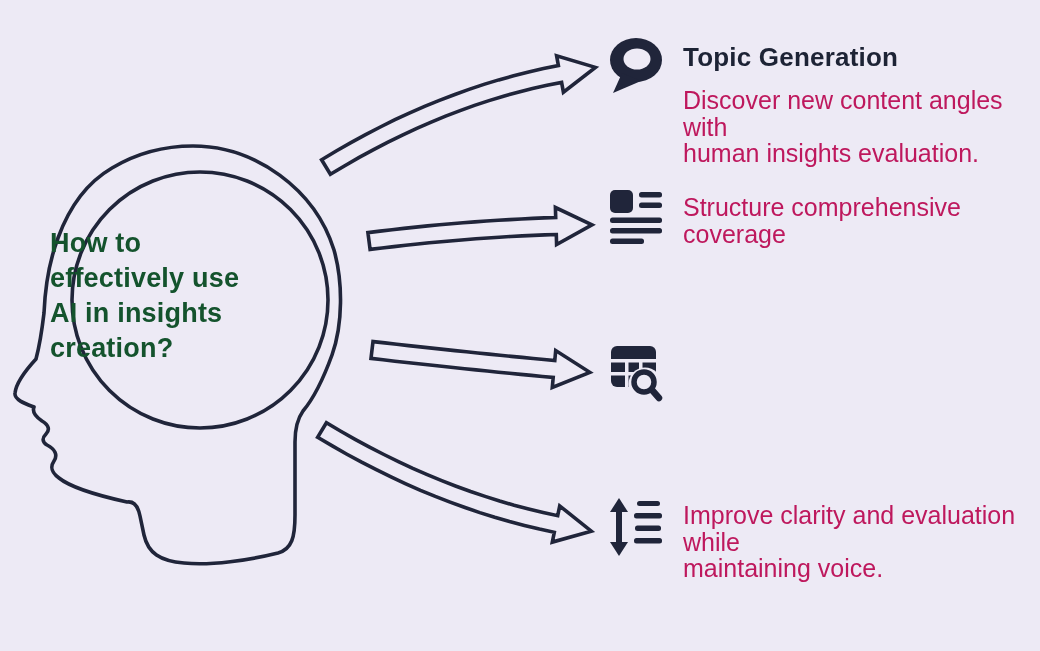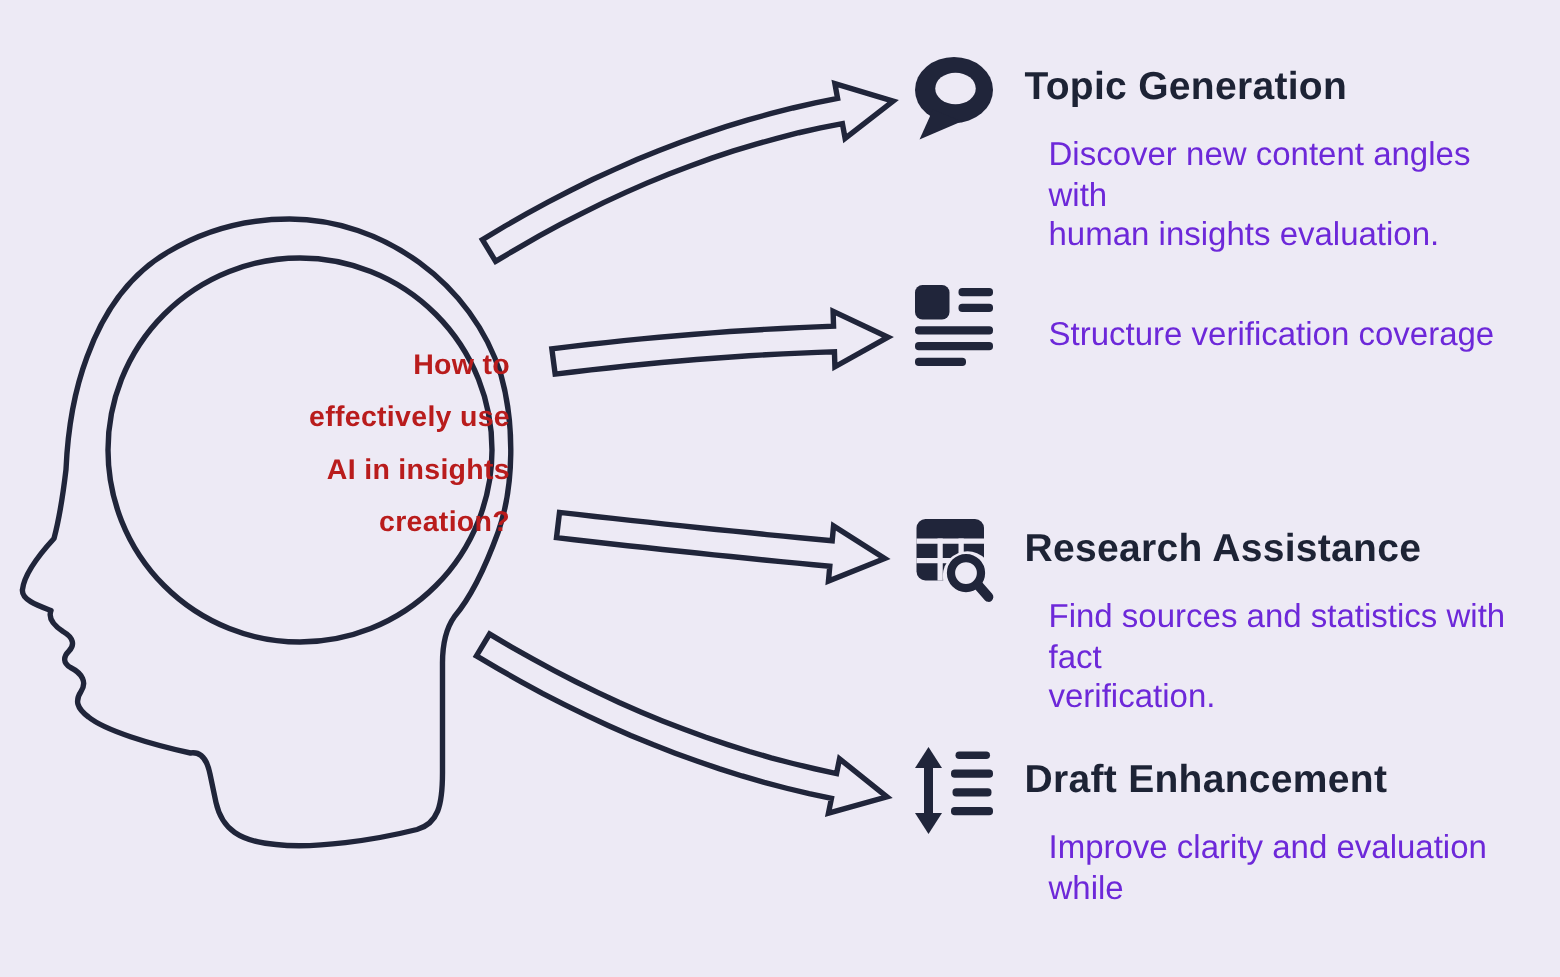--- a/index.html
+++ b/index.html
@@ -8,39 +8,39 @@
     background:#edeaf5;
     font-family:"Liberation Sans","DejaVu Sans",sans-serif;
     overflow:hidden;
     position:relative;
   }
   .stage{position:absolute;inset:0;width:1040px;height:651px;}
   svg.diagram{position:absolute;left:0;top:0;}
 
   .question{
     position:absolute;left:50px;top:226px;width:290px;
-    text-align:right;
-    font-size:19px;font-weight:700;line-height:35px;
-    color:#b91c1c;letter-spacing:.2px;
+    text-align:left;
+    font-size:27px;font-weight:700;line-height:35px;
+    color:#14532d;letter-spacing:.2px;
   }
 
   .items{position:absolute;left:0;top:0;width:1040px;height:457px;}
   .item{
     position:absolute;left:608px;width:420px;
     display:flex;align-items:flex-start;gap:19px;
   }
   .item .icon{flex:0 0 56px;width:56px;height:60px;display:block;}
   .item .txt{padding-top:5px;}
   .item h2{
     margin:0 0 13px 0;
     font-size:26px;font-weight:700;color:#1d2335;letter-spacing:.2px;
     line-height:34px;
   }
   .item p{
-    margin:16px;font-size:22px;line-height:26.5px;color:#6d28d9;
+    margin:0;font-size:25px;line-height:26.5px;color:#be185d;
   }
 </style>
 </head>
 <body>
 
 <div class="stage">
 
   <svg class="diagram" width="1040" height="651" viewBox="0 0 1040 651">
     <path d="M 193 146
          C 255 146 315 189 334 250
@@ -104,59 +104,54 @@
             <rect x="2" y="1" width="23" height="23" rx="5"></rect>
             <rect x="31" y="3" width="23" height="5.5" rx="2.5"></rect>
             <rect x="31" y="13.5" width="23" height="5.5" rx="2.5"></rect>
             <rect x="2" y="28.5" width="52" height="5.5" rx="2.5"></rect>
             <rect x="2" y="39" width="52" height="5.5" rx="2.5"></rect>
             <rect x="2" y="49.5" width="34" height="5.5" rx="2.5"></rect>
           </g>
         </svg>
       </span>
       <div class="txt">
-        <p><span>Structure verification coverage</span><br></p>
+        <p><span>Structure comprehensive coverage</span><br></p>
       </div>
     </section>
 
     <section class="item" style="top:343px">
       <span class="icon">
         <svg width="56" height="60" viewBox="0 0 56 60">
           <rect x="3" y="3" width="45" height="41" rx="6" fill="#20253a"></rect>
           <g fill="#edeaf5">
             <rect x="3" y="16" width="45" height="3.5"></rect>
             <rect x="17" y="16" width="3.5" height="28"></rect>
             <rect x="31" y="16" width="3.5" height="28"></rect>
             <rect x="3" y="29" width="45" height="3.5"></rect>
           </g>
           <circle cx="37" cy="41" r="16.5" fill="#edeaf5"></circle>
           <circle cx="36" cy="39" r="10" fill="none" stroke="#20253a" stroke-width="5.5"></circle>
           <line x1="44" y1="47" x2="51" y2="55" stroke="#20253a" stroke-width="6.5" stroke-linecap="round"></line>
         </svg>
       </span>
-      <div class="txt">
-        <h2>Research Assistance</h2>
-        <p><span>Find sources and statistics with fact</span><br><span>verification.</span></p>
-      </div>
     </section>
 
     <section class="item" style="top:497px">
       <span class="icon">
         <svg width="56" height="60" viewBox="0 0 56 60">
           <g fill="#20253a">
             <rect x="8" y="12" width="6" height="36"></rect>
             <polygon points="11,1 2,15 20,15"></polygon>
             <polygon points="11,59 2,45 20,45"></polygon>
             <rect x="29" y="4" width="23" height="5" rx="2.5"></rect>
             <rect x="26" y="16" width="28" height="5.5" rx="2.5"></rect>
             <rect x="27" y="28.5" width="26" height="5.5" rx="2.5"></rect>
             <rect x="26" y="41" width="28" height="5.5" rx="2.5"></rect>
           </g>
         </svg>
       </span>
       <div class="txt">
-        <h2>Draft Enhancement</h2>
-        <p><span>Improve clarity and evaluation while</span><br></p>
+        <p><span>Improve clarity and evaluation while</span><br><span>maintaining voice.</span></p>
       </div>
     </section>
 
   </div>
 </div>
 
 </body></html>

